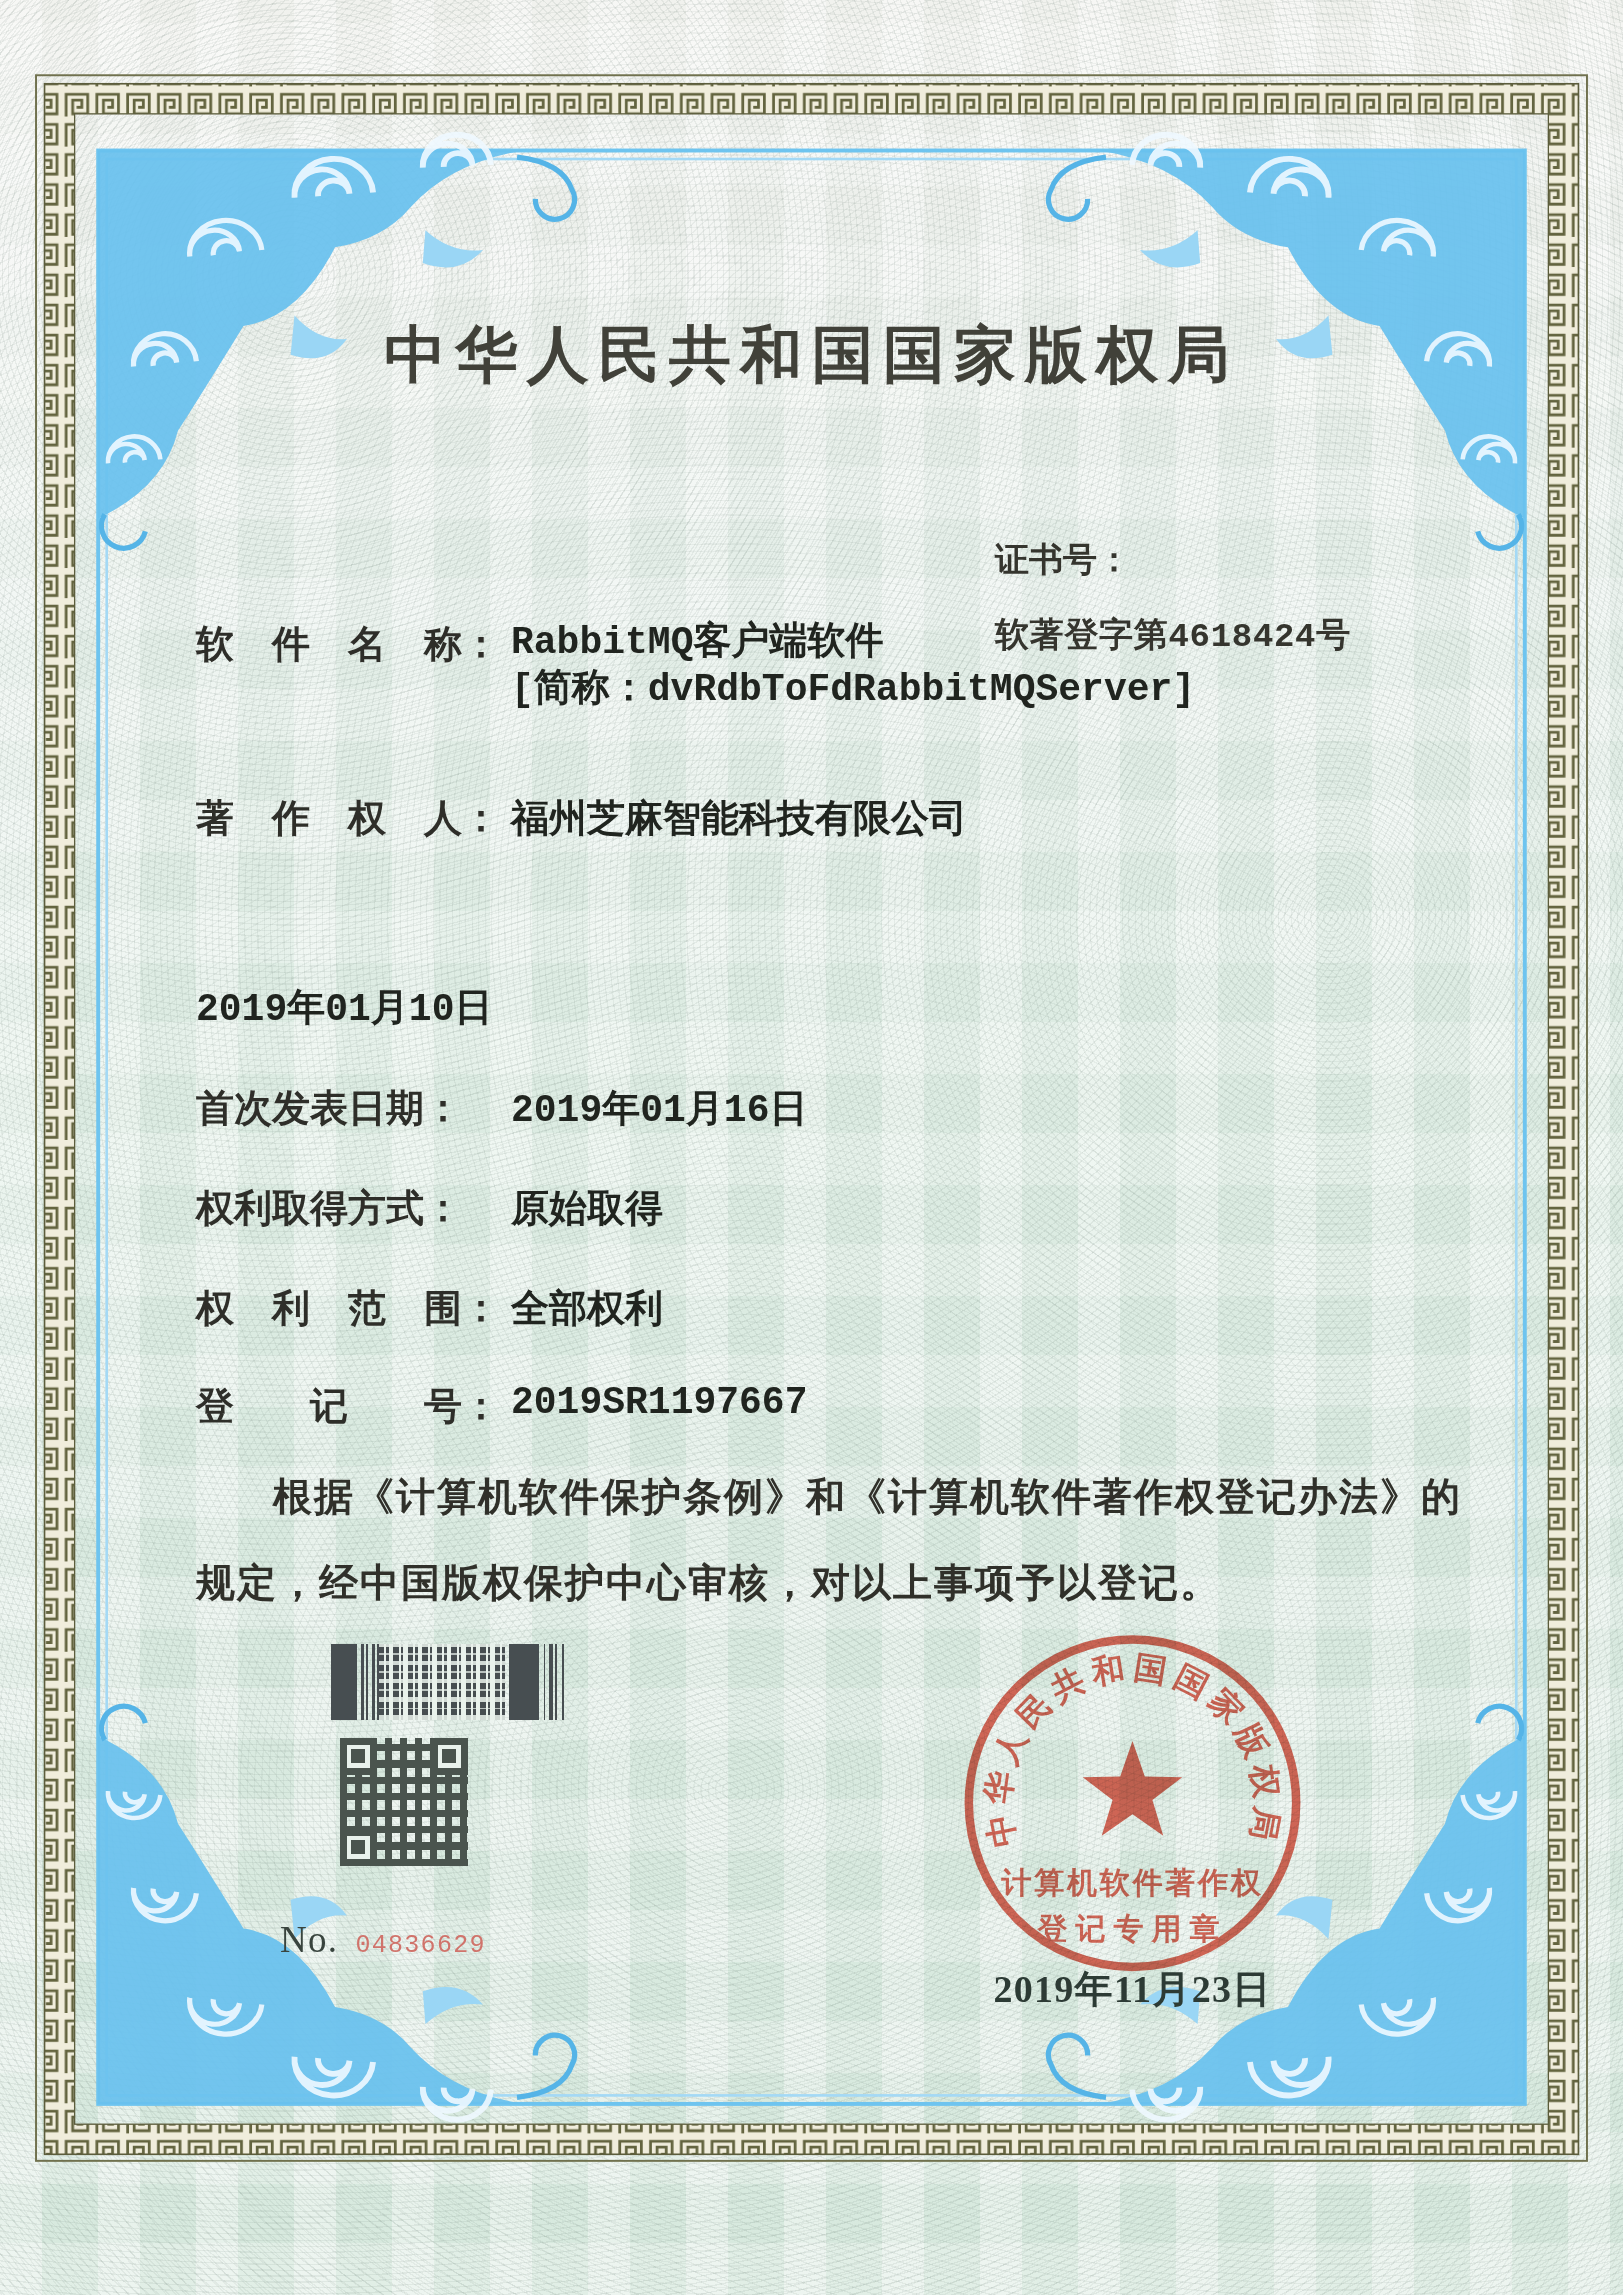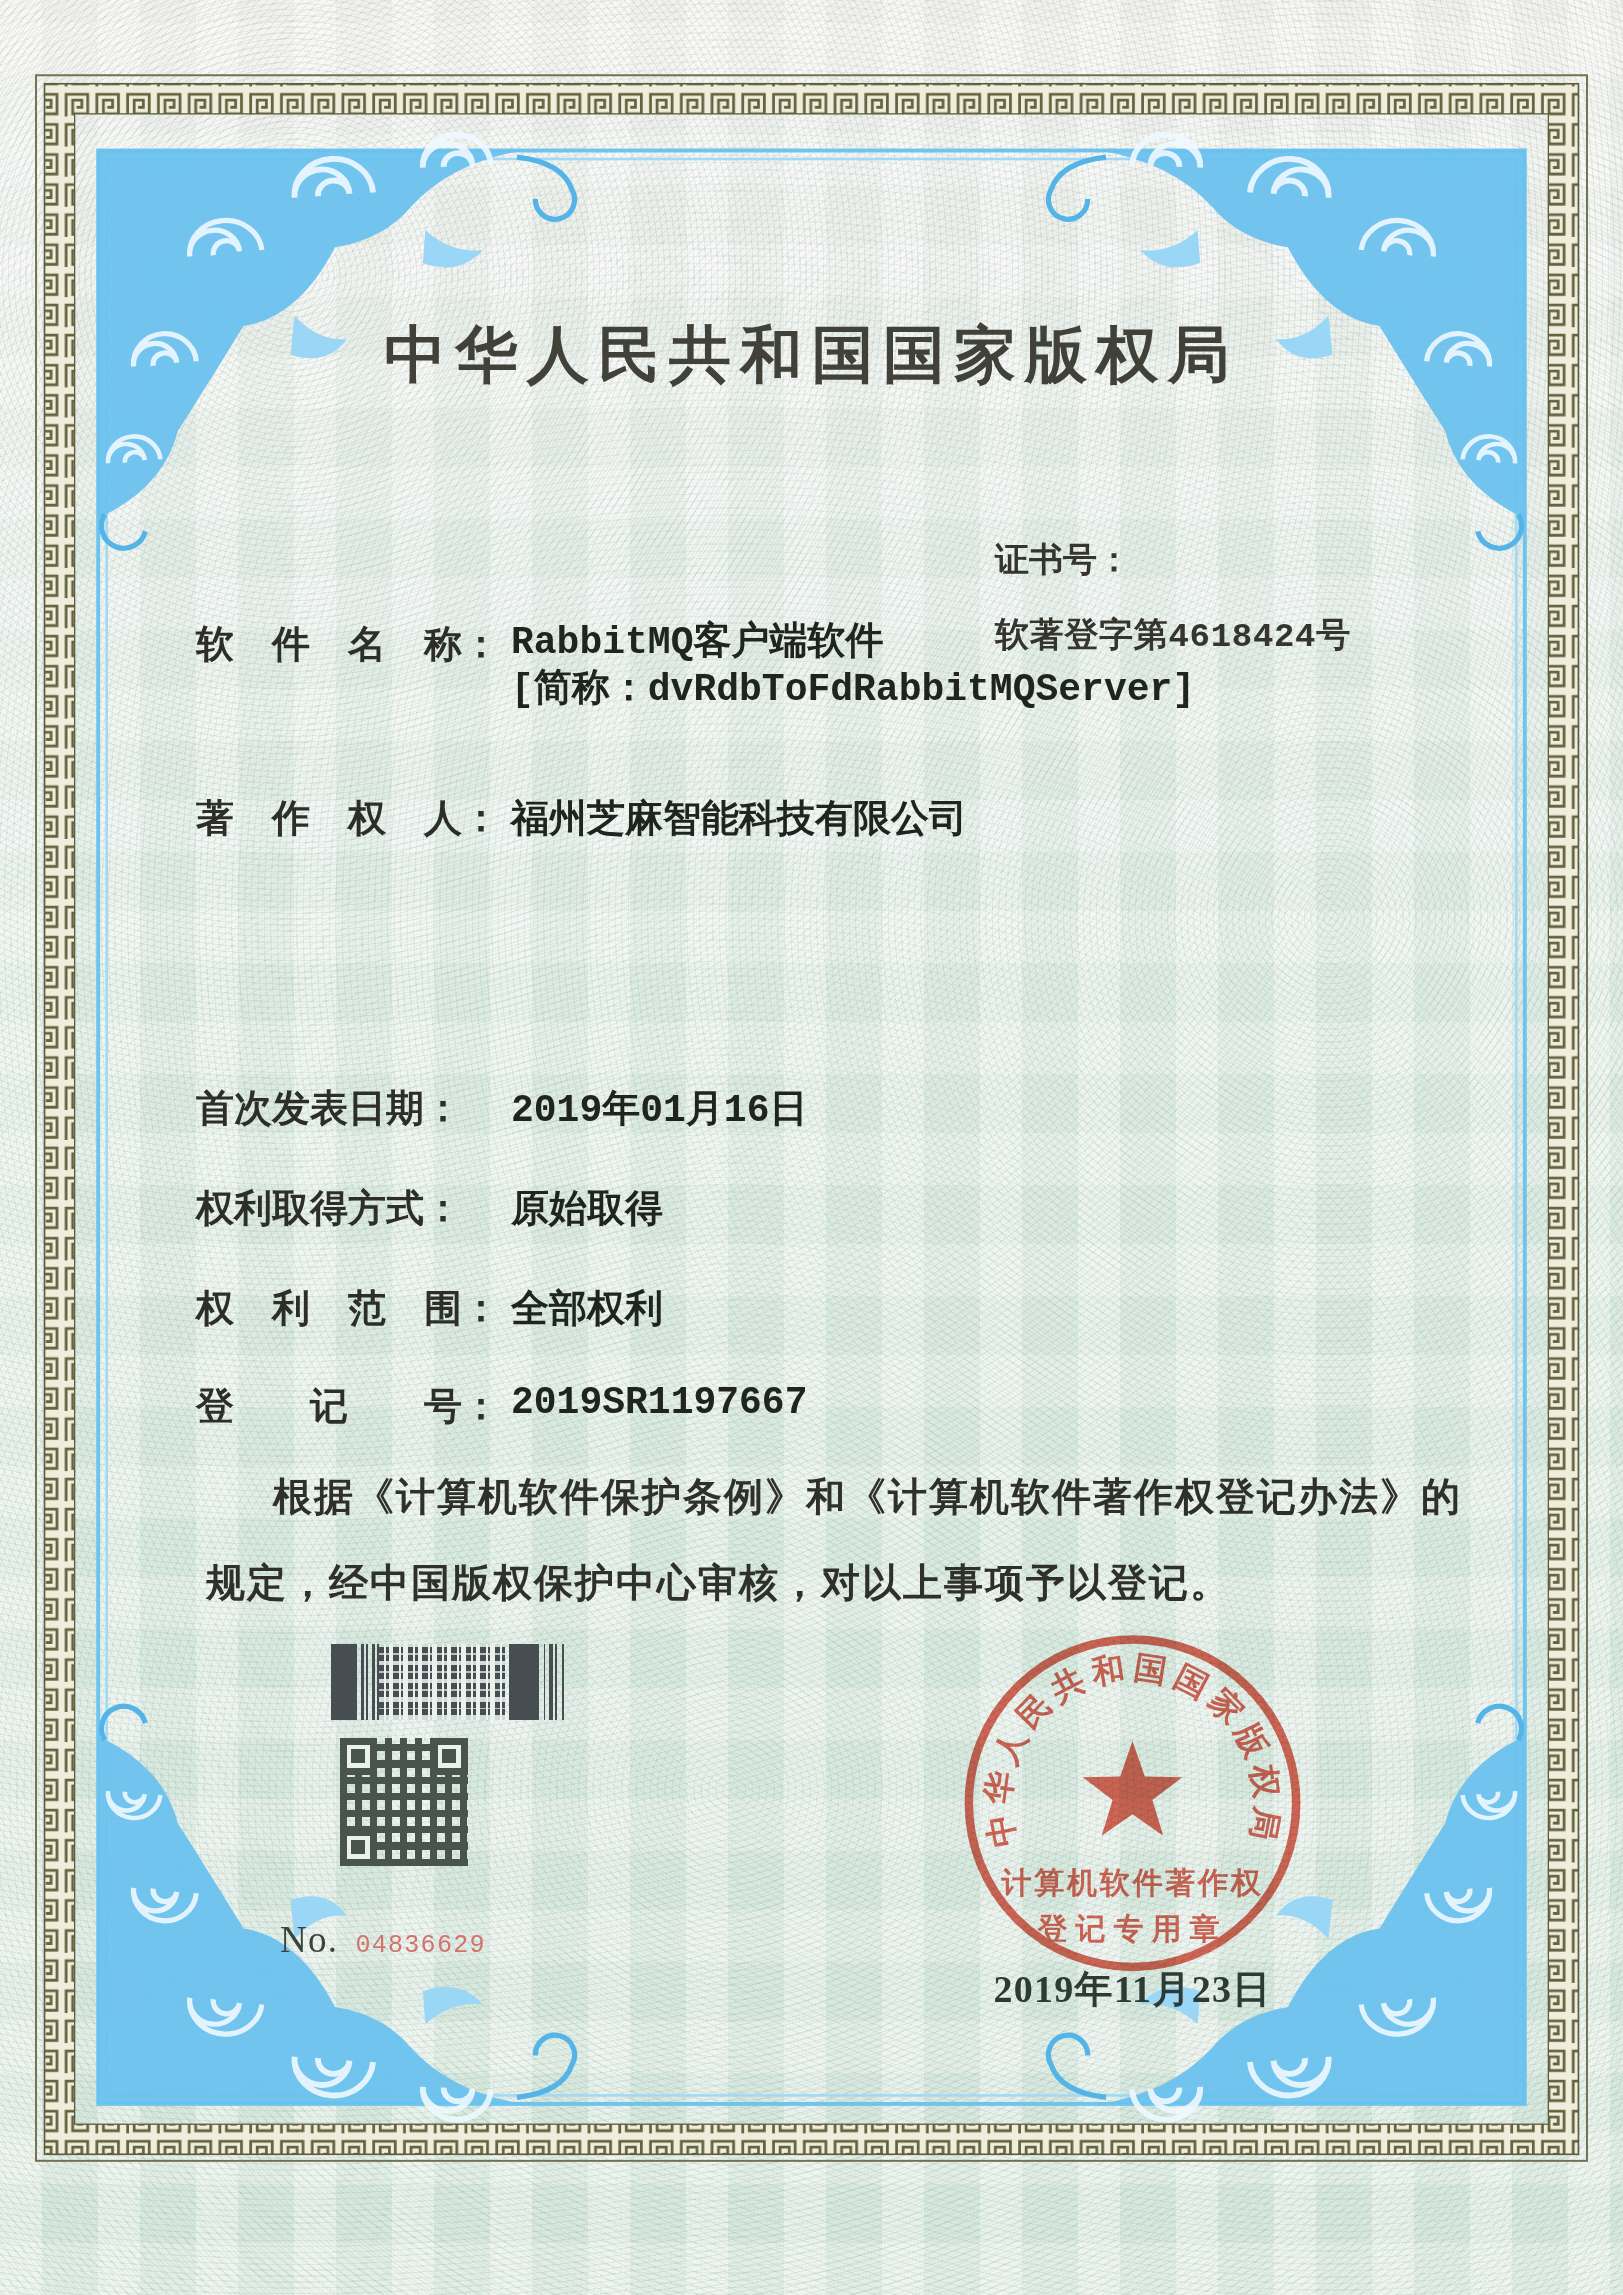--- a/index.html
+++ b/index.html
@@ -32,21 +32,21 @@
   .certno .num{font-family:var(--mono);letter-spacing:0.7px;}
   .row{position:absolute;left:196px;display:flex;z-index:3;}
   .lbl{width:315px;font-size:38px;font-weight:700;color:#2e2e29;white-space:nowrap;}
   .val{font-size:38px;font-weight:700;color:#20241f;font-family:var(--mono);white-space:nowrap;}
   .val .vline{line-height:47px;}
   .statement{
     position:absolute;left:196px;top:1454px;width:1283px;z-index:3;
     font-size:39px;font-weight:700;color:#30302a;letter-spacing:2px;line-height:86px;
   }
   .statement .s1{display:block;padding-left:77px;}
-  .statement .s2{display:block;margin-left:10px;}
+  .statement .s2{display:block;}
   
   .barcode{position:absolute;left:331px;top:1644px;width:237px;height:76px;display:flex;z-index:3;}
   .bc{height:100%;}
   .bc-solid{width:26px;background:#474e51;}
   .bc-thin1{width:22px;background:repeating-linear-gradient(90deg,transparent 0 3.9px,#474e51 3.9px 6.5px,transparent 6.5px 9.2px,#474e51 9.2px 11px);}
   .bc-mid{flex:1;background:
       repeating-linear-gradient(0deg, rgba(233,242,236,.85) 0 4.6px, transparent 4.6px 10.5px, rgba(233,242,236,.7) 10.5px 12.4px, transparent 12.4px 18.3px),
       repeating-linear-gradient(90deg,#474e51 0 4.6px,#e9f2ec 4.6px 7.2px,#474e51 7.2px 9.8px,#e9f2ec 9.8px 14.4px,#474e51 14.4px 19.6px,#e9f2ec 19.6px 21.6px,#474e51 21.6px 24px,#e9f2ec 24px 29px);}
   .bc-solid2{width:30px;background:#474e51;margin-left:3.9px;}
   .bc-thin2{width:29px;background:repeating-linear-gradient(90deg,transparent 0 4.6px,#474e51 4.6px 6.5px,transparent 6.5px 10.5px,#474e51 10.5px 14.4px,transparent 14.4px 16.4px,#474e51 16.4px 18.3px);}
@@ -125,20 +125,21 @@
       <div class="vline">[简称：dvRdbToFdRabbitMQServer]</div>
     </div>
   </div>
 
   <div class="row" style="top:793px">
     <div class="lbl">著　作　权　人：</div>
     <div class="val">福州芝麻智能科技有限公司</div>
   </div>
 
   <div class="row" style="top:982px">
+    <div class="val">2019年01月10日</div>
   </div>
 
   <div class="row" style="top:1083px">
     <div class="lbl">首次发表日期：</div>
     <div class="val">2019年01月16日</div>
   </div>
 
   <div class="row" style="top:1183px">
     <div class="lbl">权利取得方式：</div>
     <div class="val">原始取得</div>

